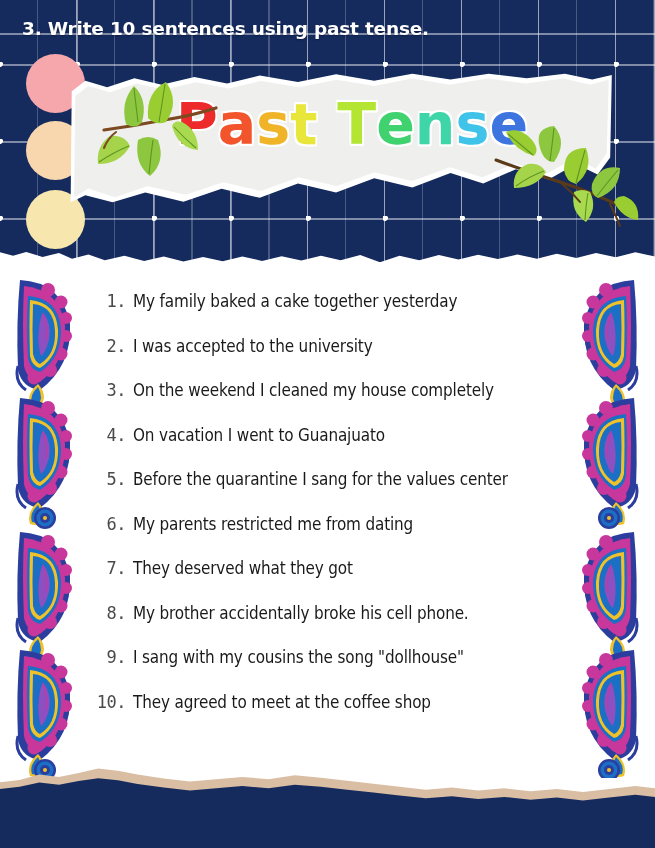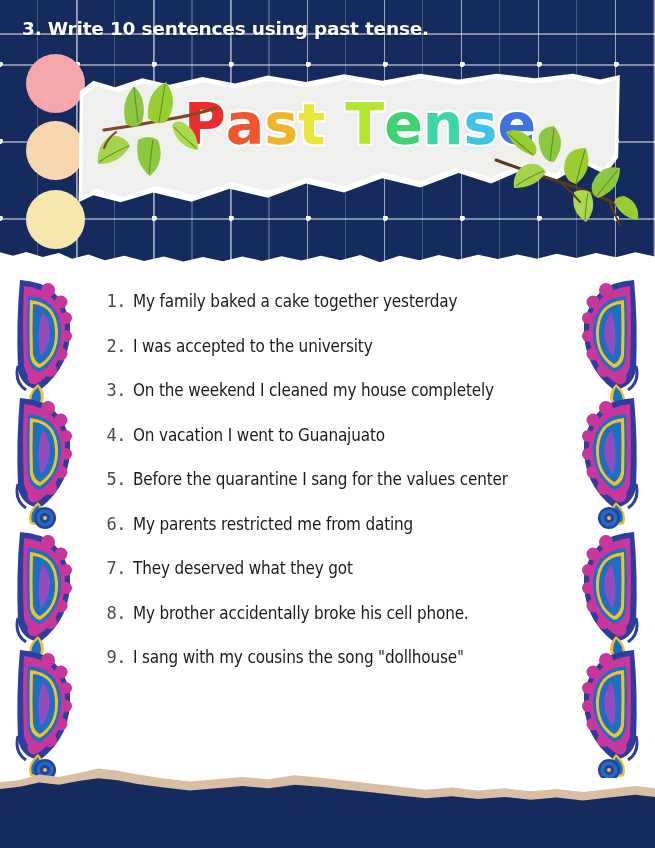--- a/index.html
+++ b/index.html
@@ -46,21 +46,21 @@
   }
 
   
   .circle { position:absolute; border-radius:50%; z-index:4; }
   .circle.c1 { left:26px; top:54px;  width:59px; height:59px; background:#F5A7AC; }
   .circle.c2 { left:26px; top:121px; width:59px; height:59px; background:#F9D7AE; }
   .circle.c3 { left:26px; top:190px; width:59px; height:59px; background:#F7E7AE; }
 
   
   .banner-wrap {
-    position:absolute; left:80px; top:76px; width:540px; height:125px; z-index:5;
+    position:absolute; left:72px; top:76px; width:540px; height:125px; z-index:5;
   }
   .banner-paper {
     position:absolute; inset:0;
     background:#EFEFED;
     filter: drop-shadow(0 2px 3px rgba(0,0,0,0.25));
     -webkit-clip-path: polygon(
       0.6% 16%, 3% 8%, 7% 13%, 12% 6%, 17% 11%, 23% 5%, 29% 10%, 35% 4%,
       42% 9%, 49% 3%, 56% 8%, 63% 2%, 70% 7%, 77% 2%, 84% 6%, 91% 2%,
       96% 7%, 99.4% 3%,
       99% 62%, 97% 74%, 93% 66%, 88% 78%, 82% 70%, 76% 81%, 70% 73%,
@@ -387,18 +387,22 @@
         <div class="item-text">They deserved what they got</div>
       </div>
       <div class="list-item">
         <div class="item-num">8.</div>
         <div class="item-text">My brother accidentally broke his cell phone.</div>
       </div>
       <div class="list-item">
         <div class="item-num">9.</div>
         <div class="item-text">I sang with my cousins the song "dollhouse"</div>
       </div>
+      <div class="list-item">
+        <div class="item-num">10.</div>
+        <div class="item-text">They agreed to meet at the coffee shop</div>
+      </div>
     </div>
 
   <div class="footer-kraft"></div>
   <div class="footer-navy"></div>
 
 </div>
 
 </body></html>

